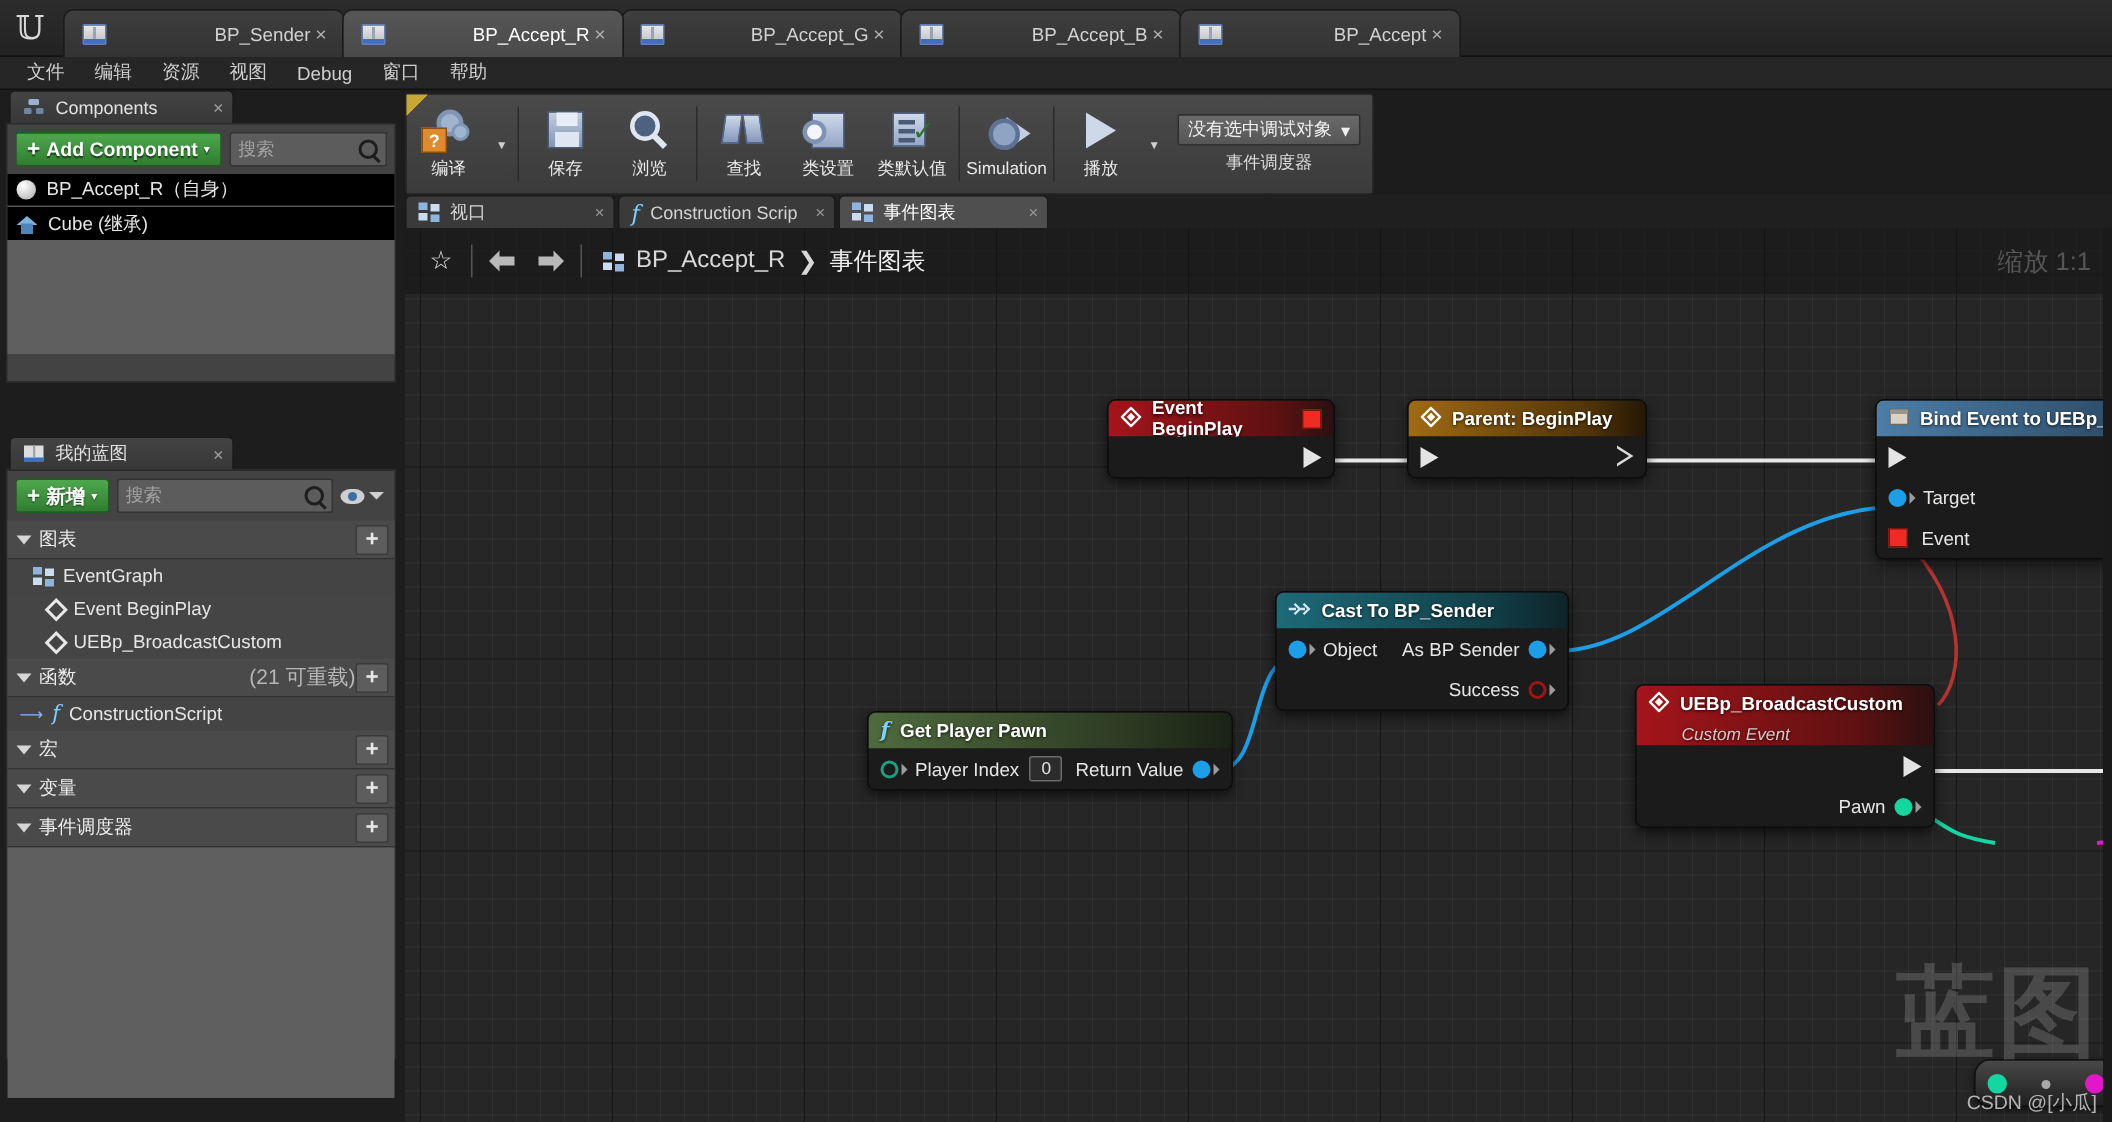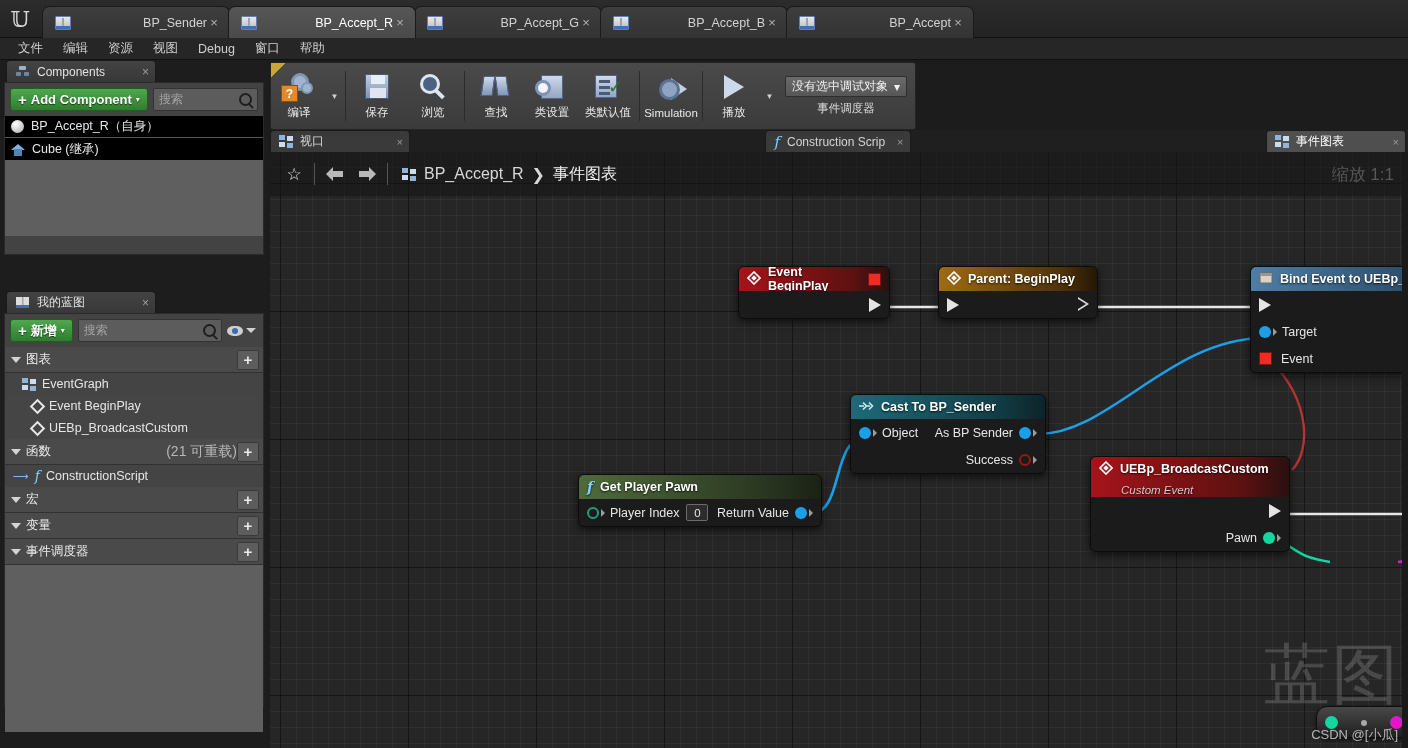--- a/index.html
+++ b/index.html
@@ -203,21 +203,21 @@
   .ic-chk .l:nth-child(1){top:4px;} .ic-chk .l:nth-child(2){top:10px;} .ic-chk .l:nth-child(3){top:16px;}
   .ic-chk .tick{position:absolute;right:-6px;top:4px;width:14px;height:16px;color:#2f6f2f;font-size:18px;font-weight:bold;line-height:14px;}
   .ic-sim{position:absolute;left:4px;top:2px;width:28px;height:26px;}
   .ic-sim:before{content:"";position:absolute;left:14px;top:2px;border-top:11px solid transparent;border-bottom:11px solid transparent;border-left:16px solid #c3cfe2;}
   .ic-sim:after{content:"";position:absolute;left:2px;top:3px;width:15px;height:15px;border-radius:50%;background:#8fa3c2;border:3px solid #5d7194;}
   .ic-play{position:absolute;left:8px;top:3px;border-top:12px solid transparent;border-bottom:12px solid transparent;border-left:20px solid #cdd8e8;}
 
   
   .graphtabs{
     position:absolute;left:270px;top:130px;width:1138px;height:22px;
-    background:#1f1f1f;display:flex;align-items:flex-end;justify-content:space-between;
+    background:#1f1f1f;display:flex;align-items:flex-end;
   }
   .gtab{
     height:22px;min-width:140px;background:#3a3a3a;border:1px solid #1a1a1a;border-bottom:none;
     border-radius:4px 4px 0 0;display:flex;align-items:center;padding:0 6px 0 8px;
     color:#d3d3d3;font-size:12px;margin-right:2px;
   }
   .gtab.active{background:#4f4f4f;color:#fff;}
   .gtab .gtclose{margin-left:auto;padding-left:12px;color:#9a9a9a;font-size:11px;}
   .gtab .gicon{margin-right:7px;display:flex;align-items:center;}
 
@@ -271,21 +271,21 @@
   .valbox{
     background:#2c2c2c;border:1px solid #6b6b6b;border-radius:2px;color:#e7e7e7;
     font-size:11.5px;min-width:22px;height:17px;display:flex;align-items:center;justify-content:center;padding:0 5px;
   }
   .reroute{
     position:absolute;border-radius:11px;background:linear-gradient(#484848,#1f1f1f);
     border:1px solid #0e0e0e;box-shadow:0 2px 5px rgba(0,0,0,.6);
   }
   svg.wires{position:absolute;left:0;top:0;width:1138px;height:596px;overflow:visible;pointer-events:none;}
   .watermark{
-    position:absolute;right:8px;bottom:28px;opacity:.16;color:#fff;font-size:66px;font-weight:normal;
+    position:absolute;right:8px;bottom:28px;opacity:.16;color:#fff;font-size:66px;font-weight:bold;
     font-family:"DejaVu Sans",sans-serif;letter-spacing:2px;user-select:none;
   }
   .csdn{position:absolute;right:10px;bottom:4px;color:#cfcfcf;font-size:13px;opacity:.85;}
   .vscroll{
     position:absolute;right:0;top:152px;width:6px;height:596px;background:#1a1a1a;
   }
 </style>
 </head>
 <body>
 

